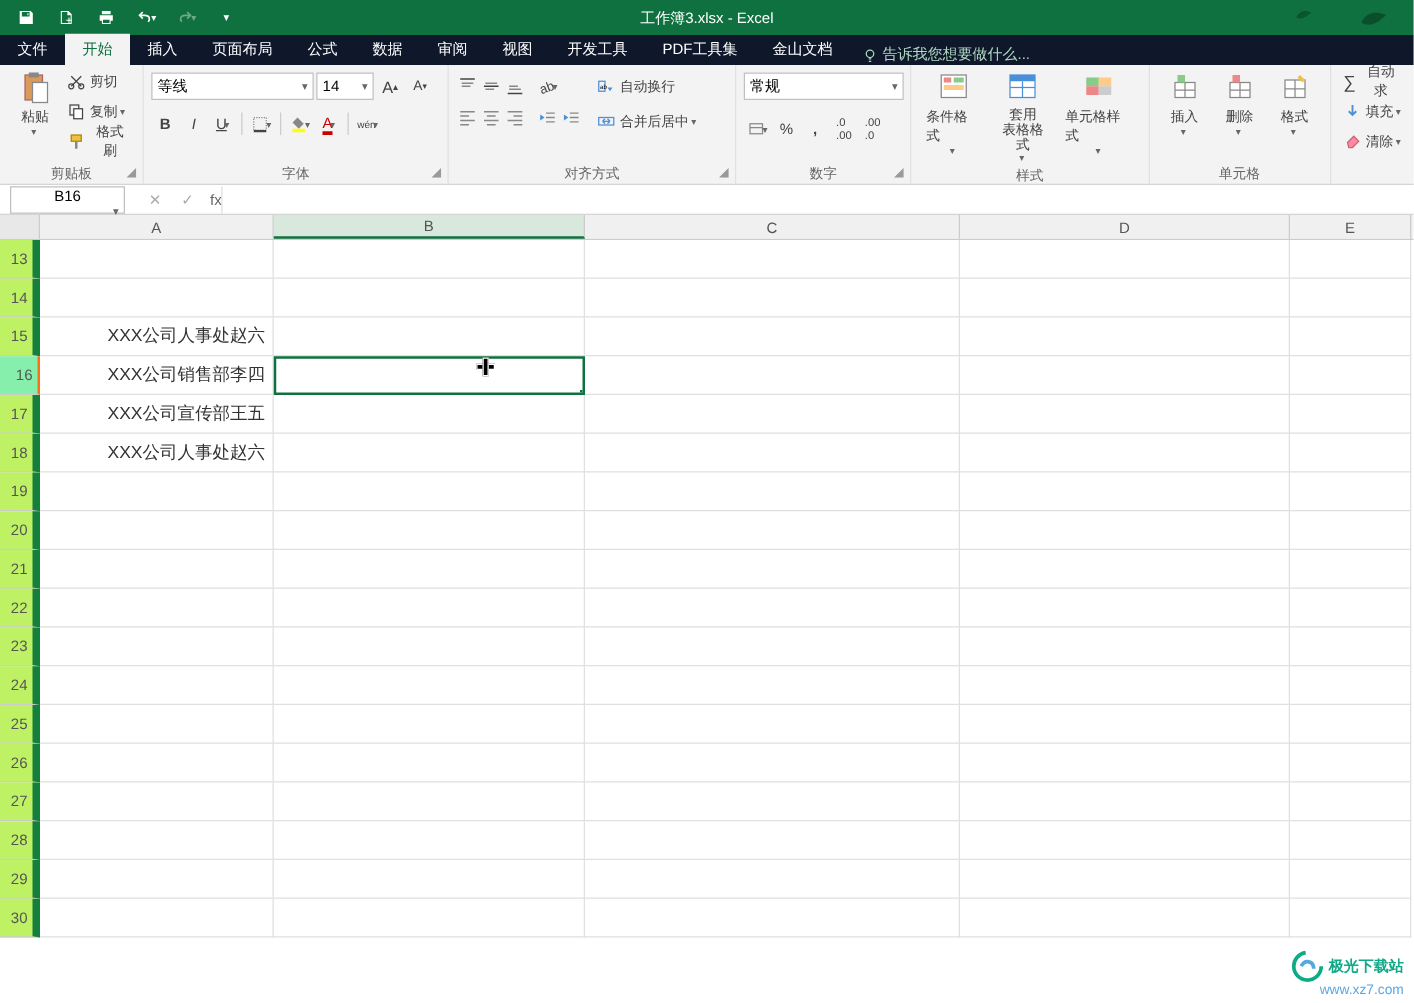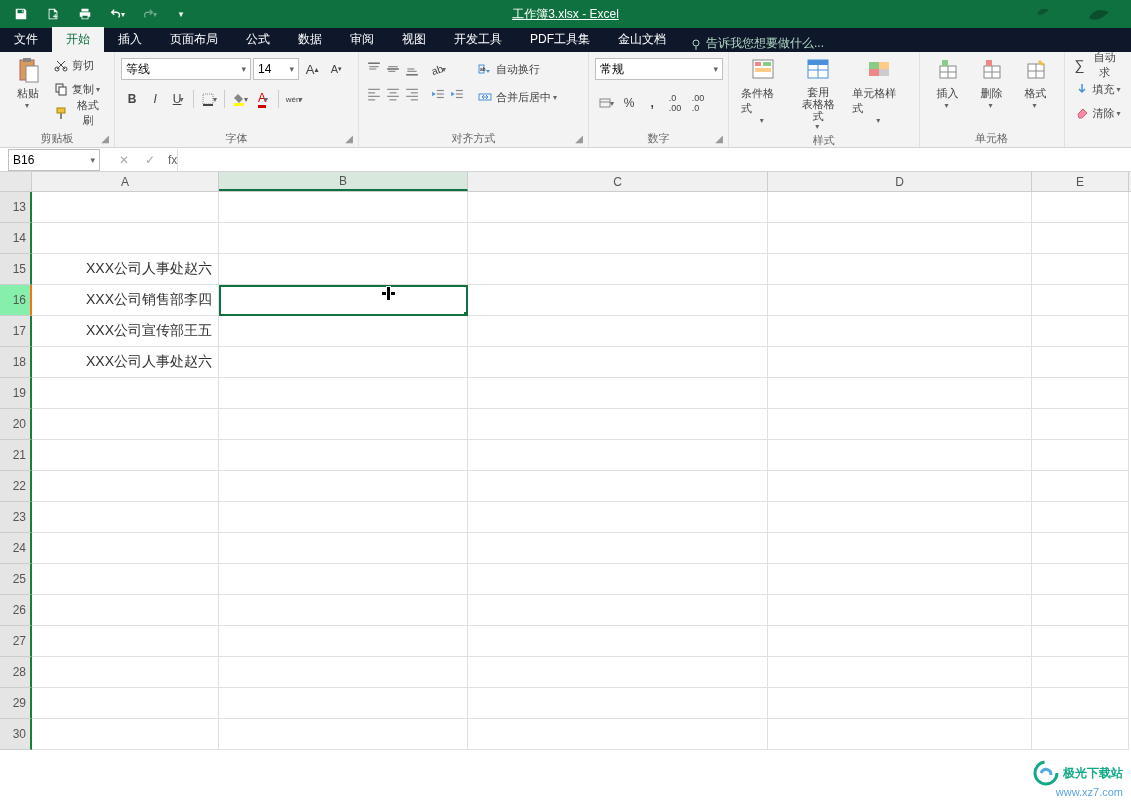--- a/index.html
+++ b/index.html
@@ -2,21 +2,21 @@
 <html><head>
 <meta charset="utf-8">
 <style>
 * { box-sizing: border-box; margin: 0; padding: 0; font-family: "Microsoft YaHei", Arial, sans-serif; }
 body { width: 1131px; height: 802px; background: #fff; overflow: hidden; position: relative; }
 
 .titlebar { height: 28px; background: #0f7040; display: flex; align-items: center; color: #fff; font-size: 11px; }
 .qat { display: flex; align-items: center; gap: 2px; padding: 0 6px; }
 .qat-btn { width: 30px; height: 28px; display: flex; align-items: center; justify-content: center; color: #fff; }
 .qat-btn svg { width: 14px; height: 14px; }
-.title-text { position: absolute; left: 50%; transform: translateX(-50%); font-size: 12px; text-decoration: underline; }
+.title-text { position: absolute; left: 50%; transform: translateX(-50%); font-size: 12px; }
 
 .tabbar { height: 24px; background: #0f172a; display: flex; align-items: flex-end; color: #fff; font-size: 12px; }
 .tab { padding: 4px 14px; cursor: pointer; }
 .tab.active { background: #f3f3f3; color: #0f7040; }
 .tell-me { color: #b0d8c3; margin-left: 10px; display: flex; align-items: center; gap: 4px; }
 
 .ribbon { height: 96px; background: #f3f3f3; border-bottom: 1px solid #d4d4d4; display: flex; }
 .group { border-right: 1px solid #e1e1e1; padding: 2px 6px 0 6px; display: flex; flex-direction: column; position: relative; }
 .group-label { text-align: center; font-size: 11px; color: #666; height: 18px; display: flex; align-items: center; justify-content: center; }
 .group-content { flex: 1; display: flex; align-items: flex-start; }
@@ -35,34 +35,34 @@
 .font-group-bot { display: flex; gap: 1px; align-items: center; }
 .icon-btn { width: 22px; height: 22px; display: flex; align-items: center; justify-content: center; color: #444; font-size: 12px; }
 .icon-btn.small { width: 18px; }
 .icon-btn svg { width: 14px; height: 14px; }
 .drop-arrow { font-size: 8px; color: #666; margin-left: -2px; }
 
 .align-grid { display: flex; flex-direction: column; gap: 3px; }
 .align-row { display: flex; gap: 1px; }
 
 .namebox-row { height: 24px; background: #fff; border-bottom: 1px solid #d4d4d4; display: flex; align-items: center; }
-.namebox { width: 92px; height: 22px; border: 1px solid #c0c0c0; margin-left: 8px; display: flex; align-items: center; padding: 0 4px; font-size: 12px; }
+.namebox { width: 92px; height: 22px; border: 1px solid #c0c0c0; margin-left: 8px; display: flex; align-items: center; padding: 0 4px; font-size: 12px; flex-direction: column; }
 .namebox .arrow { margin-left: auto; color: #666; font-size: 9px; }
 .fx-btns { display: flex; gap: 2px; margin-left: 12px; color: #aaa; }
 .fx-btns .icon-btn { width: 24px; color: #aaa; }
 .fx-label { font-size: 12px; color: #666; margin-left: 6px; }
 .formula-bar { flex: 1; height: 22px; border-left: 1px solid #e0e0e0; }
 
 .sheet-area { position: relative; background: #fff; }
 .col-headers { display: flex; height: 20px; background: #f0f0f0; border-bottom: 1px solid #ccc; }
 .corner { width: 32px; border-right: 1px solid #ccc; background: #e8e8e8; }
 .col-h { border-right: 1px solid #ccc; display: flex; align-items: center; justify-content: center; font-size: 12px; color: #555; background: #f0f0f0; }
 .col-h.sel { background: #d8e8dc; border-bottom: 2px solid #0f7040; }
 .row { display: flex; height: 31px; }
-.row-h { width: 32px; border-right: 2px solid #15803d; border-bottom: 1px solid #ccc; background: #e5e5e5; display: flex; align-items: center; justify-content: flex-end; padding-right: 4px; font-size: 12px; color: #555; }
+.row-h { width: 32px; border-right: 6px solid #15803d; border-bottom: 1px solid #ccc; background: #bef264; display: flex; align-items: center; justify-content: flex-end; padding-right: 4px; font-size: 12px; color: #555; }
 .row-h.sel { background: #86efac; border-right: 2px solid #f97316; }
 .cell { border-right: 1px solid #e0e0e0; border-bottom: 1px solid #e0e0e0; display: flex; align-items: center; padding: 0 6px; font-size: 14px; color: #333; justify-content: flex-end; overflow: hidden; white-space: nowrap; }
 .cell.selected { border: 2px solid #0f7040; position: relative; }
 .cell.selected::after { content: ''; position: absolute; right: -3px; bottom: -3px; width: 5px; height: 5px; background: #0f7040; }
 
 .colA { width: 187px; }
 .colB { width: 249px; }
 .colC { width: 300px; }
 .colD { width: 264px; }
 .colE { width: 97px; }

